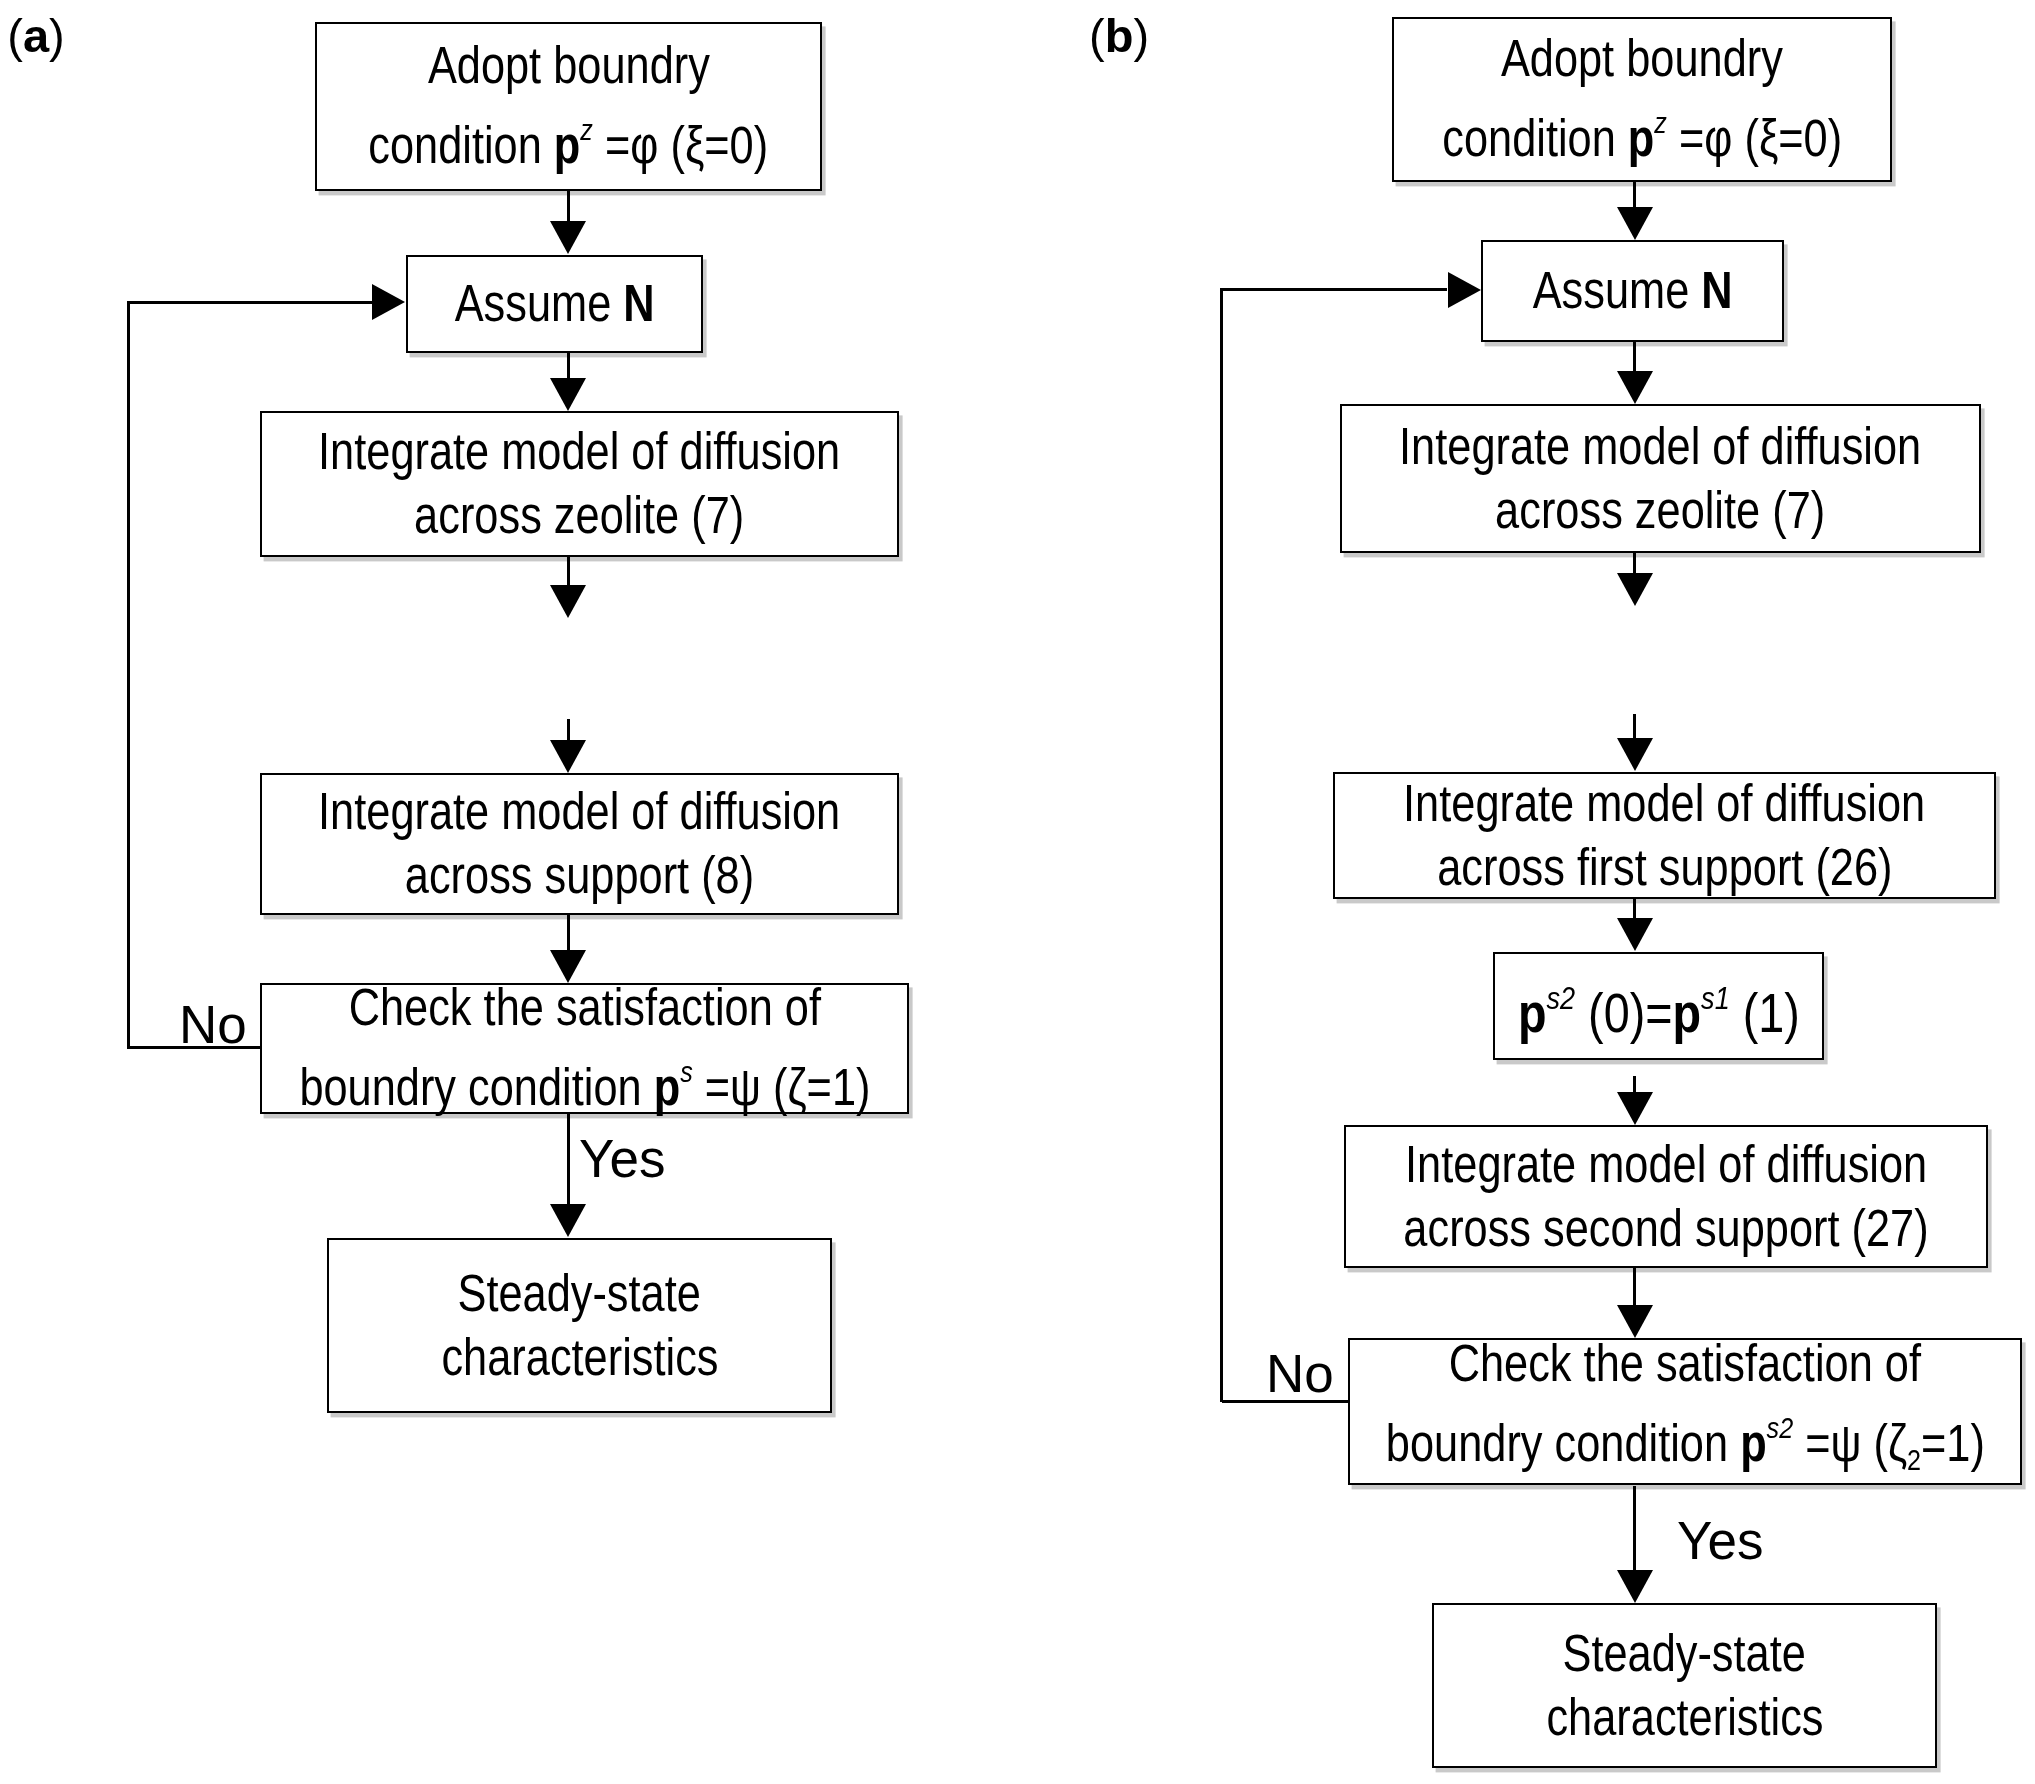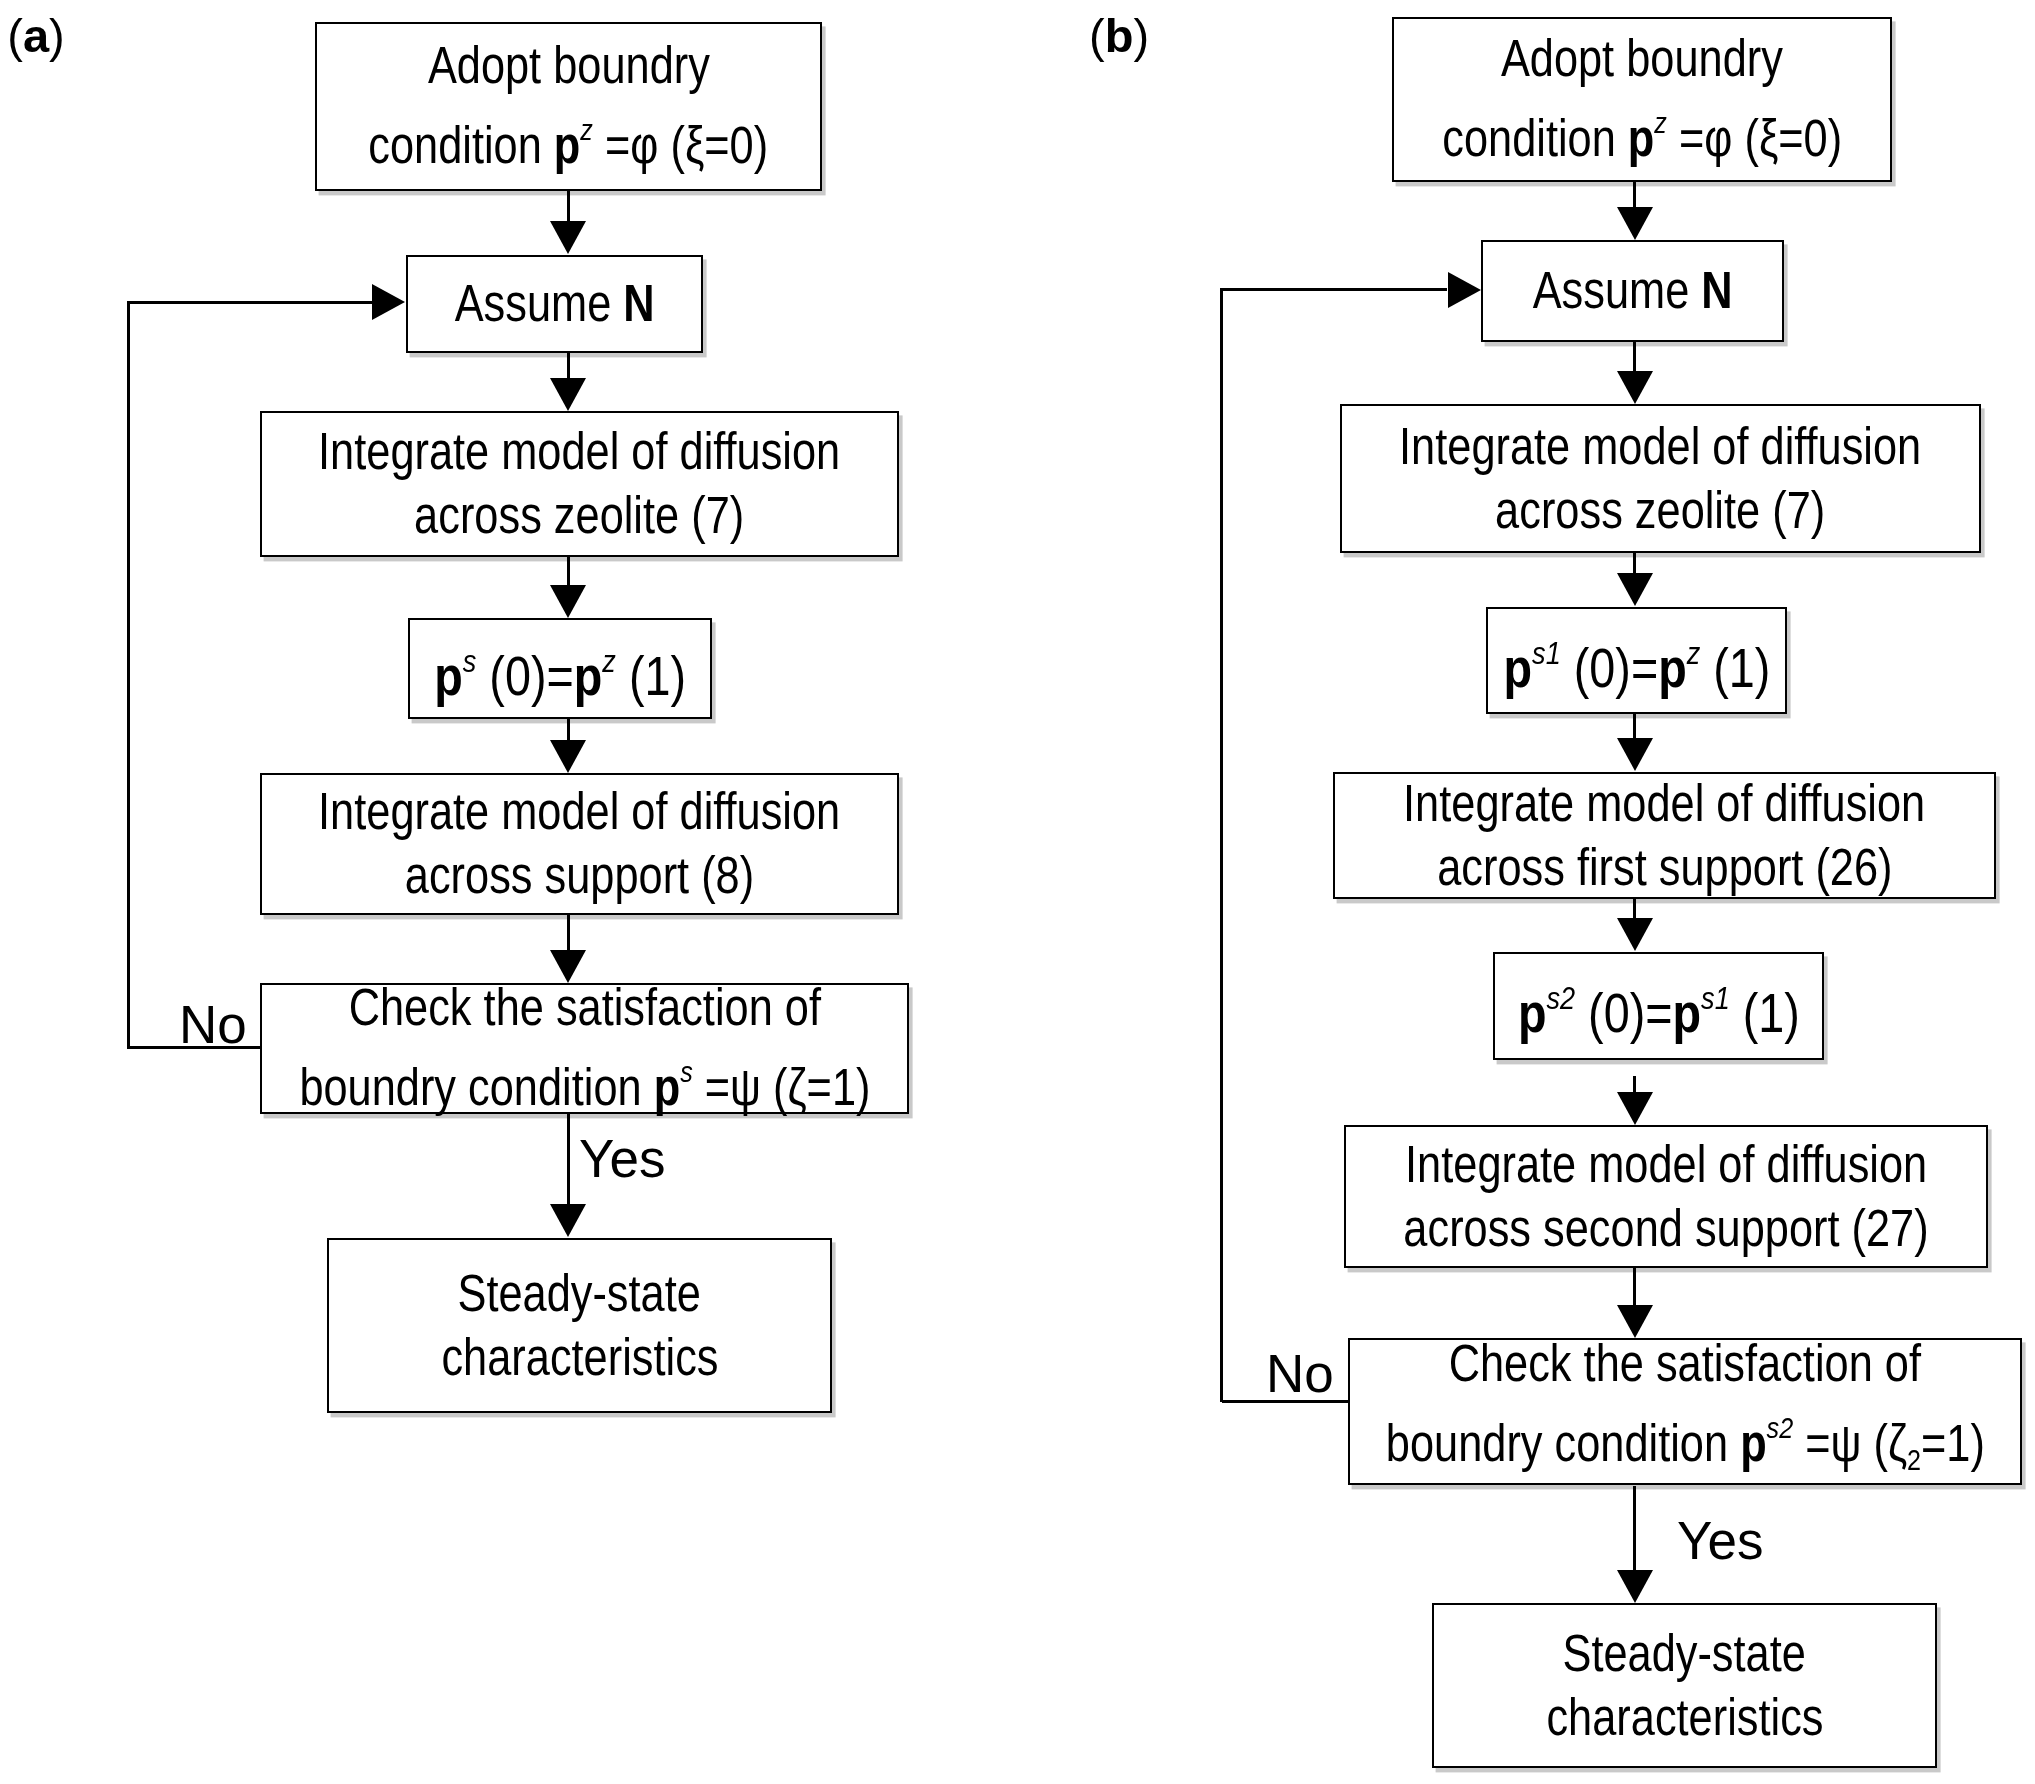--- a/index.html
+++ b/index.html
@@ -69,23 +69,20 @@
   <div class="ad" style="left:550px;top:378px;"></div>
 
   <div class="box" style="left:260px;top:411px;width:639px;height:146px;">
     <div class="line">Integrate model of diffusion</div>
     <div class="line">across zeolite (7)</div>
   </div>
 
   <div class="vl" style="left:567px;top:557px;height:33px;"></div>
   <div class="ad" style="left:550px;top:585px;"></div>
 
-  <div class="box formula" style="left:408px;top:618px;width:304px;height:101px;">
-    <div class="line"><span class="b">p</span><span class="sup">s</span><span> (0)=</span><span class="b">p</span><span class="sup">z</span><span> (1)</span></div>
-  </div>
 
   <div class="vl" style="left:567px;top:719px;height:25.5px;"></div>
   <div class="ad" style="left:550px;top:740px;"></div>
 
   <div class="box" style="left:260px;top:773px;width:639px;height:142px;">
     <div class="line">Integrate model of diffusion</div>
     <div class="line">across support (8)</div>
   </div>
 
   <div class="vl" style="left:567px;top:915px;height:38px;"></div>
@@ -129,23 +126,20 @@
   <div class="ad" style="left:1617px;top:371px;"></div>
 
   <div class="box" style="left:1340px;top:404px;width:641px;height:149px;">
     <div class="line">Integrate model of diffusion</div>
     <div class="line">across zeolite (7)</div>
   </div>
 
   <div class="vl" style="left:1633px;top:553px;height:24px;"></div>
   <div class="ad" style="left:1617px;top:573px;"></div>
 
-  <div class="box formula" style="left:1486px;top:607px;width:301px;height:107px;">
-    <div class="line"><span class="b">p</span><span class="sup">s1</span><span> (0)=</span><span class="b">p</span><span class="sup">z</span><span> (1)</span></div>
-  </div>
 
   <div class="vl" style="left:1633px;top:714px;height:29px;"></div>
   <div class="ad" style="left:1617px;top:738px;"></div>
 
   <div class="box" style="left:1333px;top:772px;width:663px;height:127px;">
     <div class="line">Integrate model of diffusion</div>
     <div class="line">across first support (26)</div>
   </div>
 
   <div class="vl" style="left:1633px;top:899px;height:23px;"></div>

